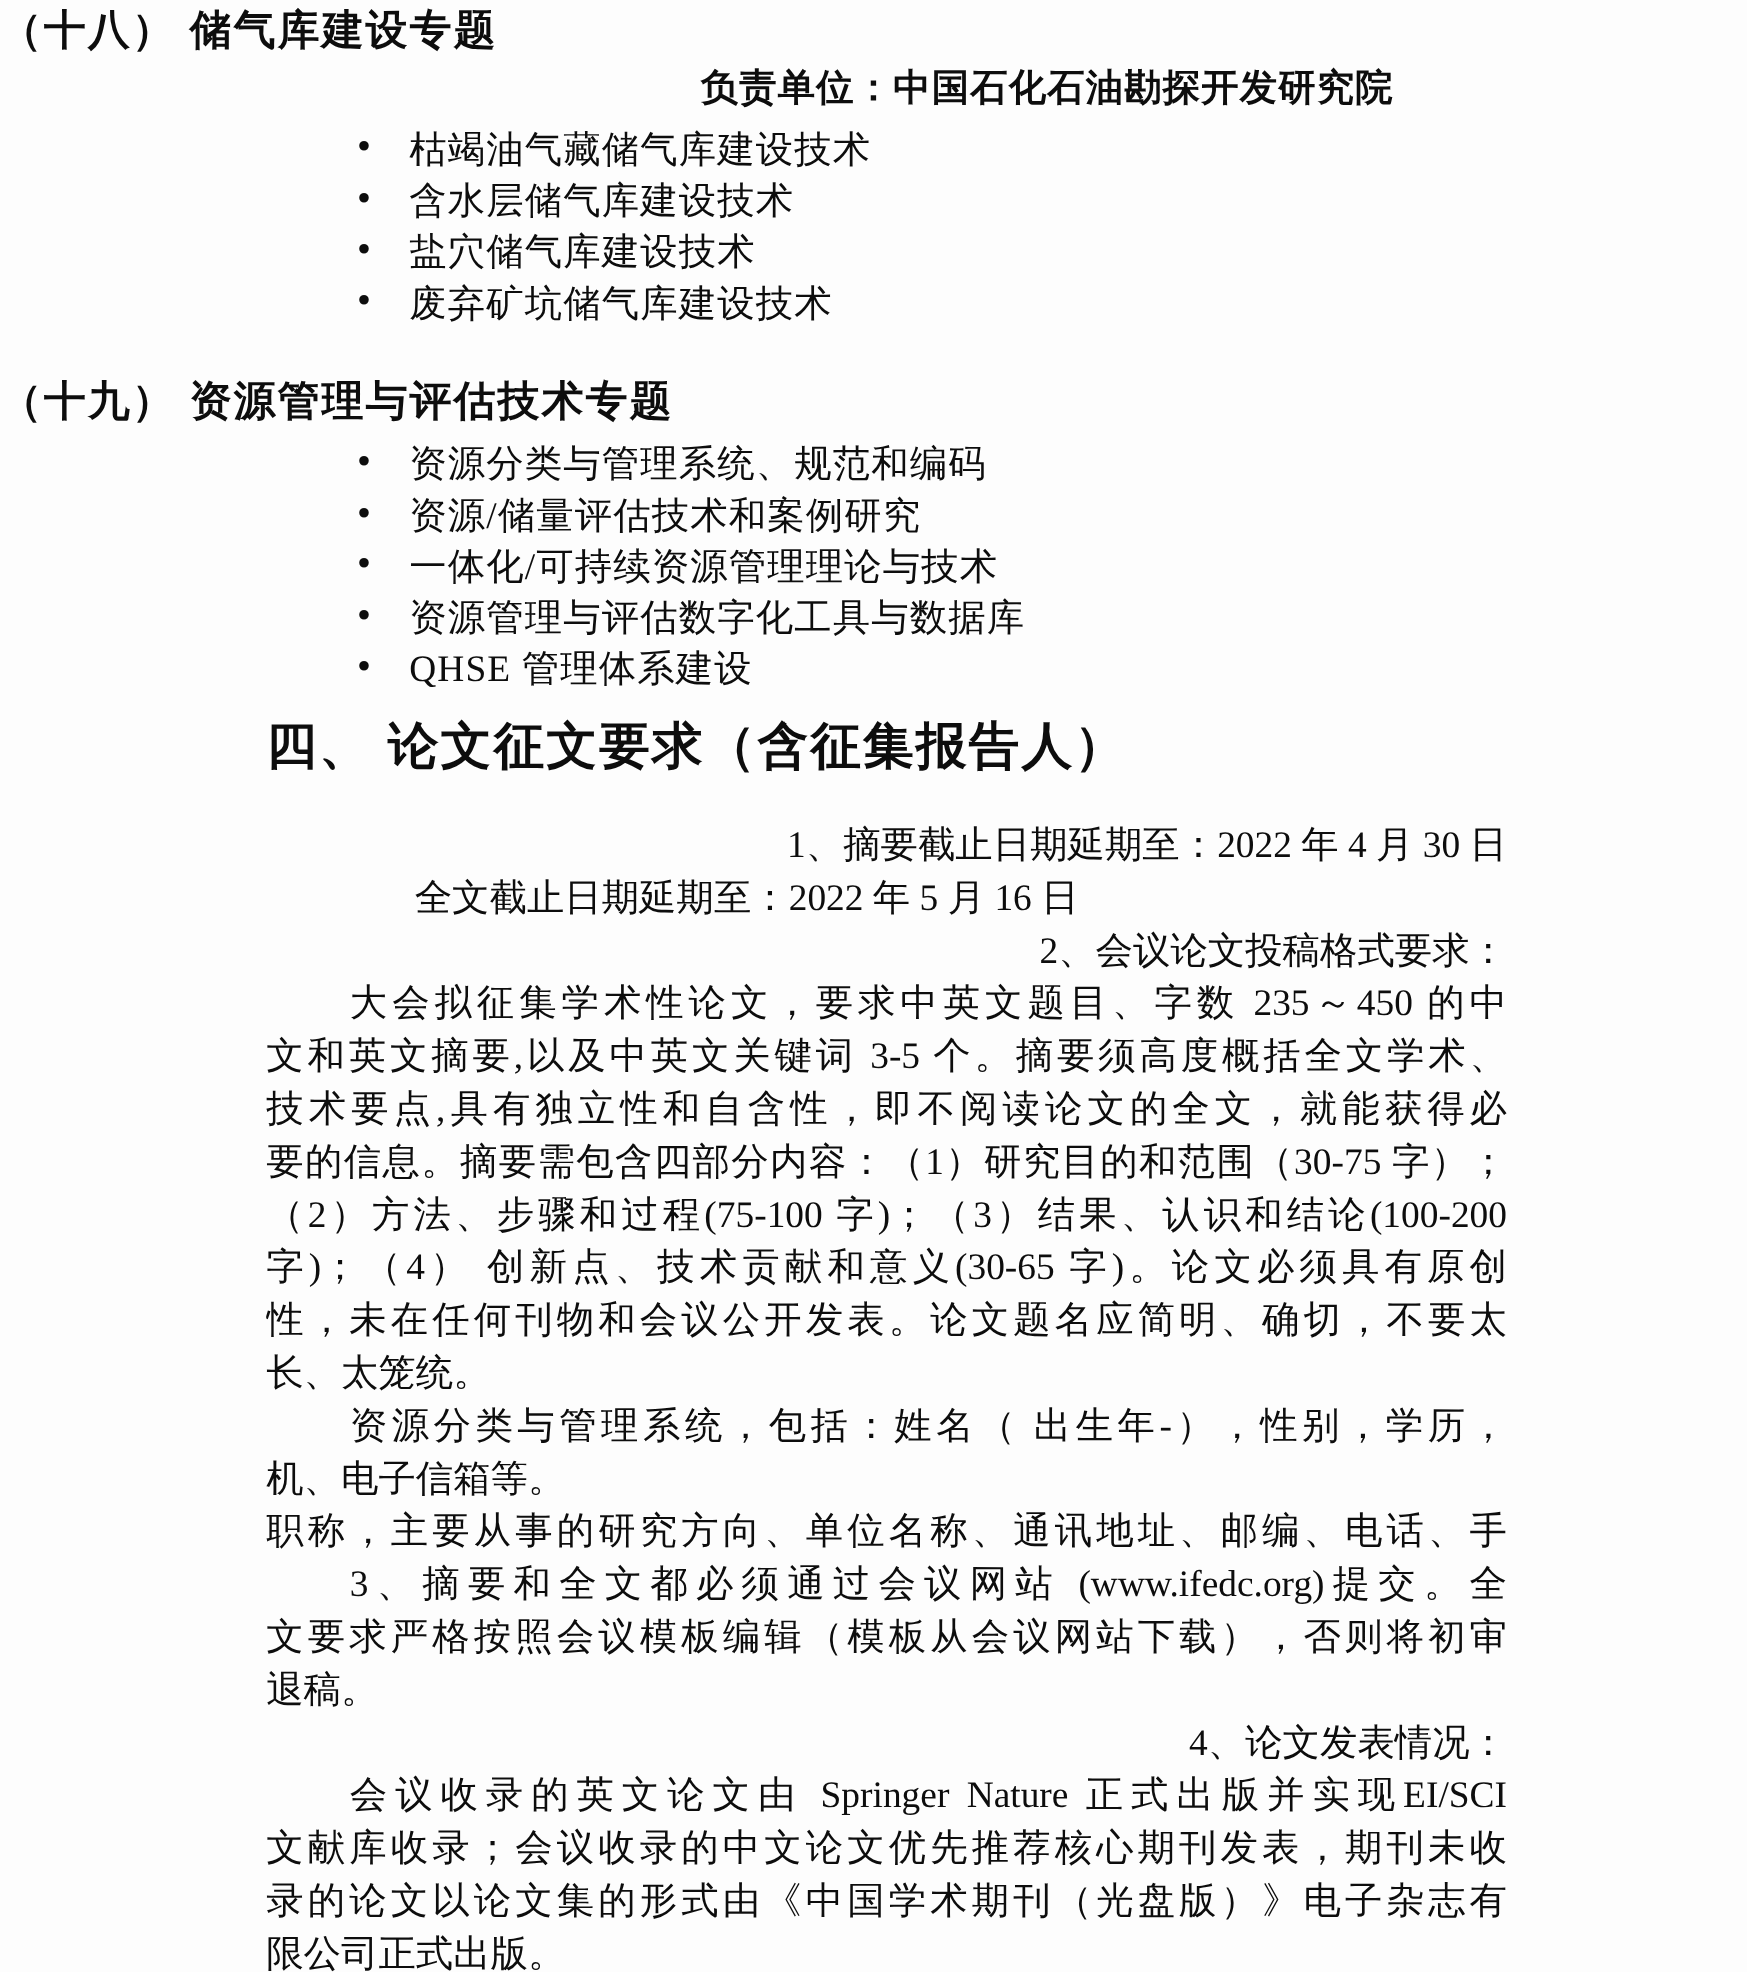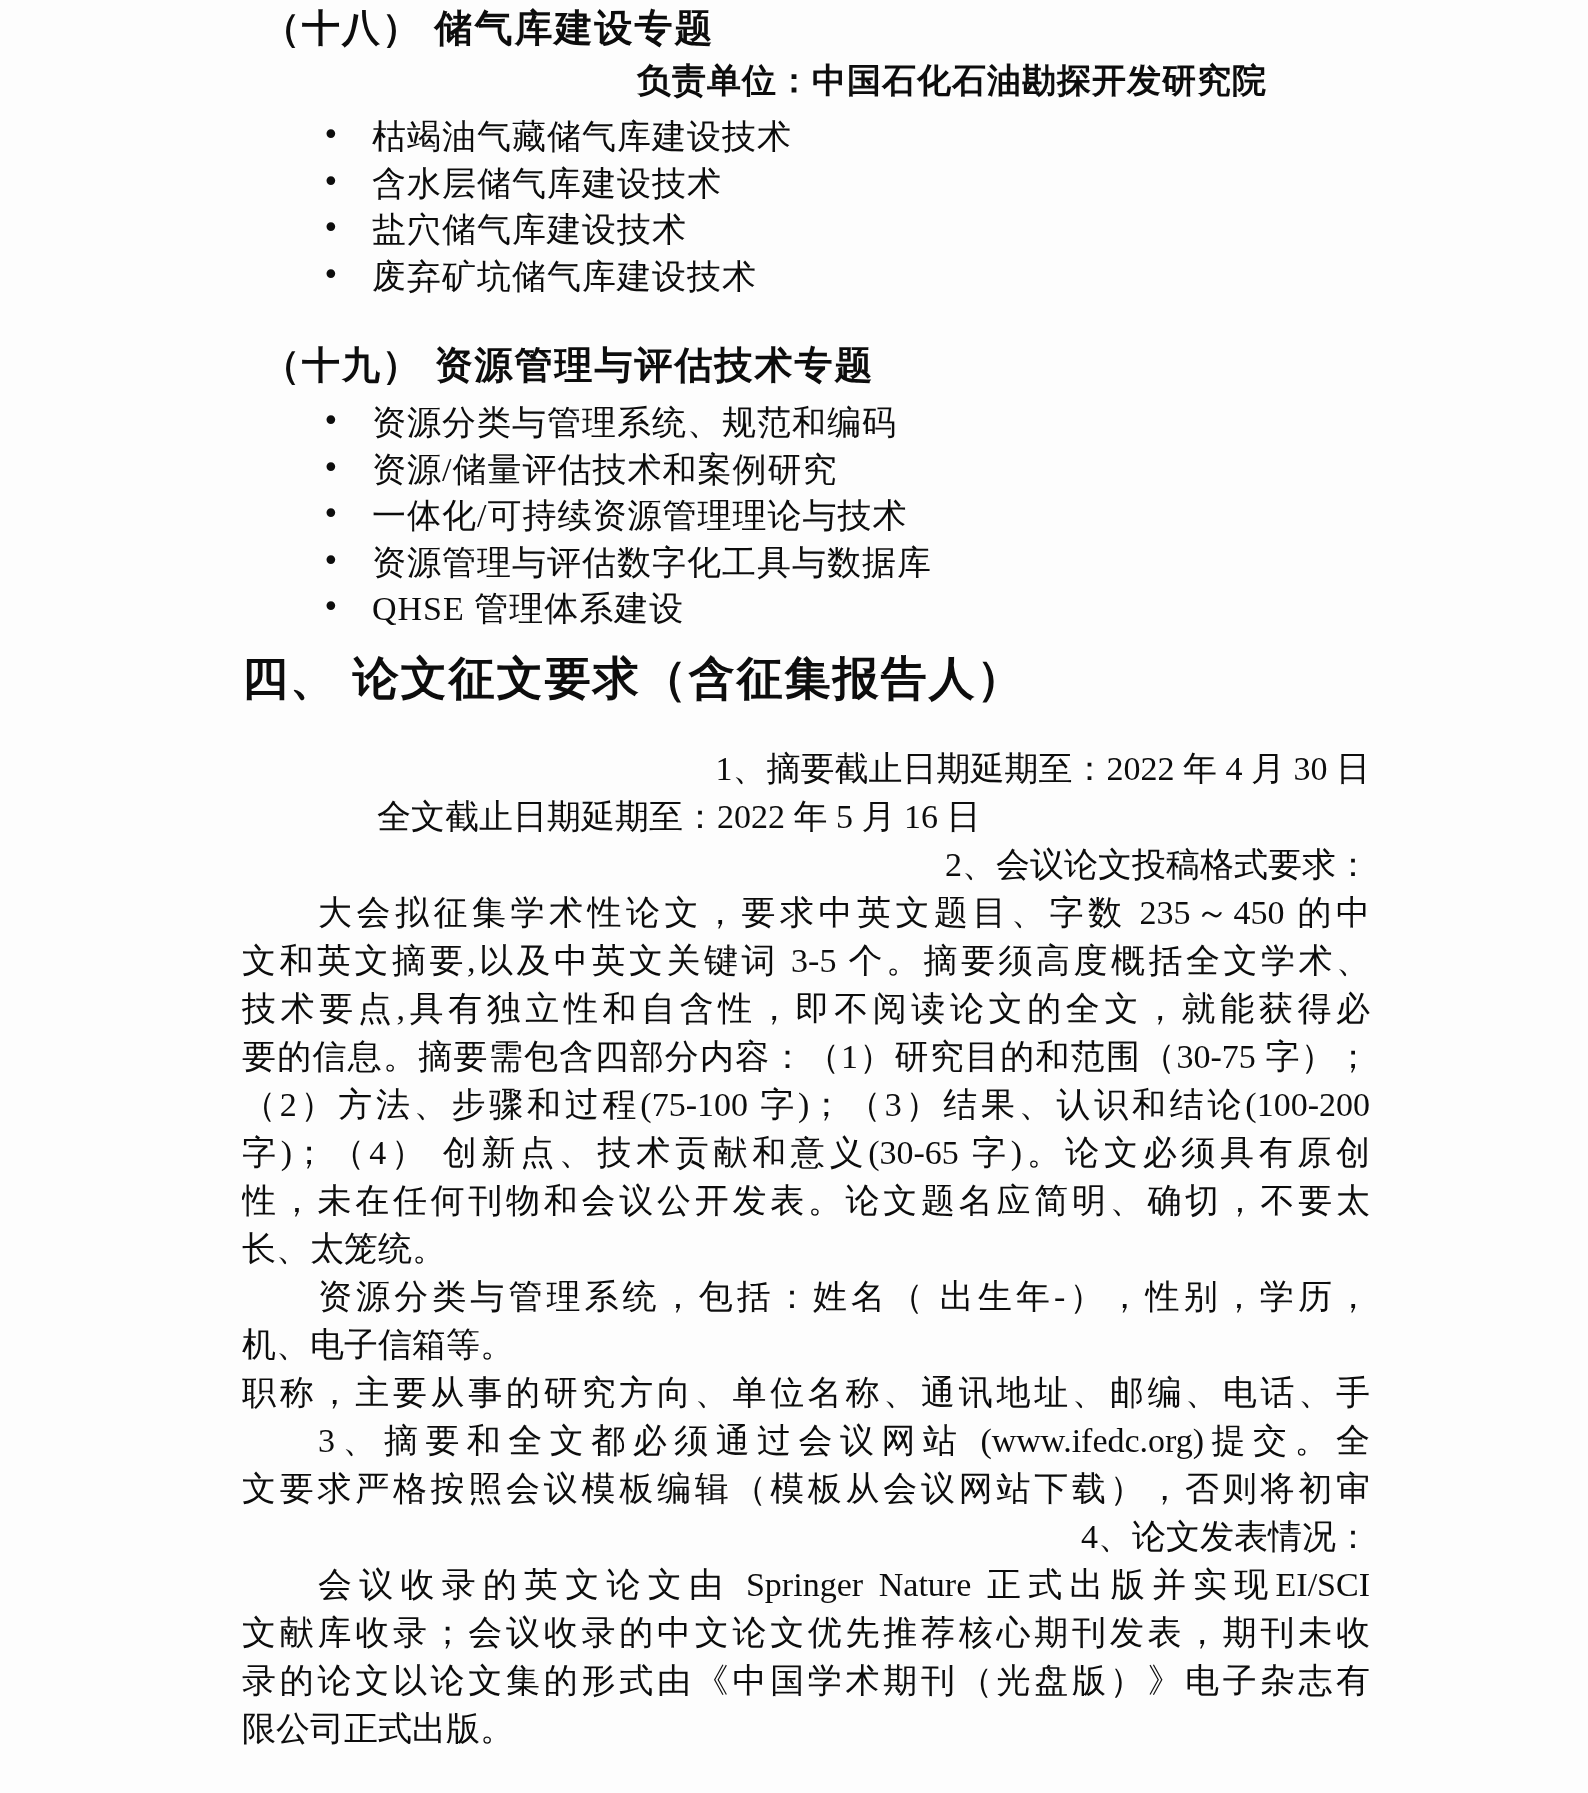--- a/index.html
+++ b/index.html
@@ -11,21 +11,20 @@
     overflow:hidden;
   }
   .sec{position:absolute;left:0;right:0;}
   #sec18{top:8px;}
   #sec19{top:345px;}
   .sec-h{
     font-family:"Liberation Sans",sans-serif;
     font-weight:700;
     font-size:38px;line-height:40px;
     letter-spacing:2px;
-    margin-left:262px;
     white-space:nowrap;
   }
   .resp{
     font-family:"Liberation Serif",serif;
     font-weight:700;
     font-size:34px;line-height:36px;
     letter-spacing:1px;
     margin-left:316px;margin-top:15px;
     white-space:nowrap;
     text-align:center;
@@ -113,20 +112,21 @@
       <div class="line fill">要的信息。摘要需包含四部分内容：（1）研究目的和范围（30-75 字）；</div>
       <div class="line fill">（2）方法、步骤和过程(75-100 字)；（3）结果、认识和结论(100-200</div>
       <div class="line fill">字)；（4） 创新点、技术贡献和意义(30-65 字)。论文必须具有原创</div>
       <div class="line fill">性，未在任何刊物和会议公开发表。论文题名应简明、确切，不要太</div>
       <div class="line">长、太笼统。</div>
       <div class="line fill ind1">资源分类与管理系统，包括：姓名（ 出生年-），性别，学历，</div>
       <div class="line">机、电子信箱等。</div>
       <div class="line fill">职称，主要从事的研究方向、单位名称、通讯地址、邮编、电话、手</div>
       <div class="line fill ind1">3、摘要和全文都必须通过会议网站 (www.ifedc.org)提交。全</div>
       <div class="line fill">文要求严格按照会议模板编辑（模板从会议网站下载），否则将初审</div>
+      <div class="line">退稿。</div>
       <div class="line ind1">4、论文发表情况：</div>
       <div class="line fill ind1">会议收录的英文论文由 Springer Nature 正式出版并实现EI/SCI</div>
       <div class="line fill">文献库收录；会议收录的中文论文优先推荐核心期刊发表，期刊未收</div>
       <div class="line fill">录的论文以论文集的形式由《中国学术期刊（光盘版）》电子杂志有</div>
       <div class="line">限公司正式出版。</div>
     </div>
 
 </div>
 
 </body></html>

